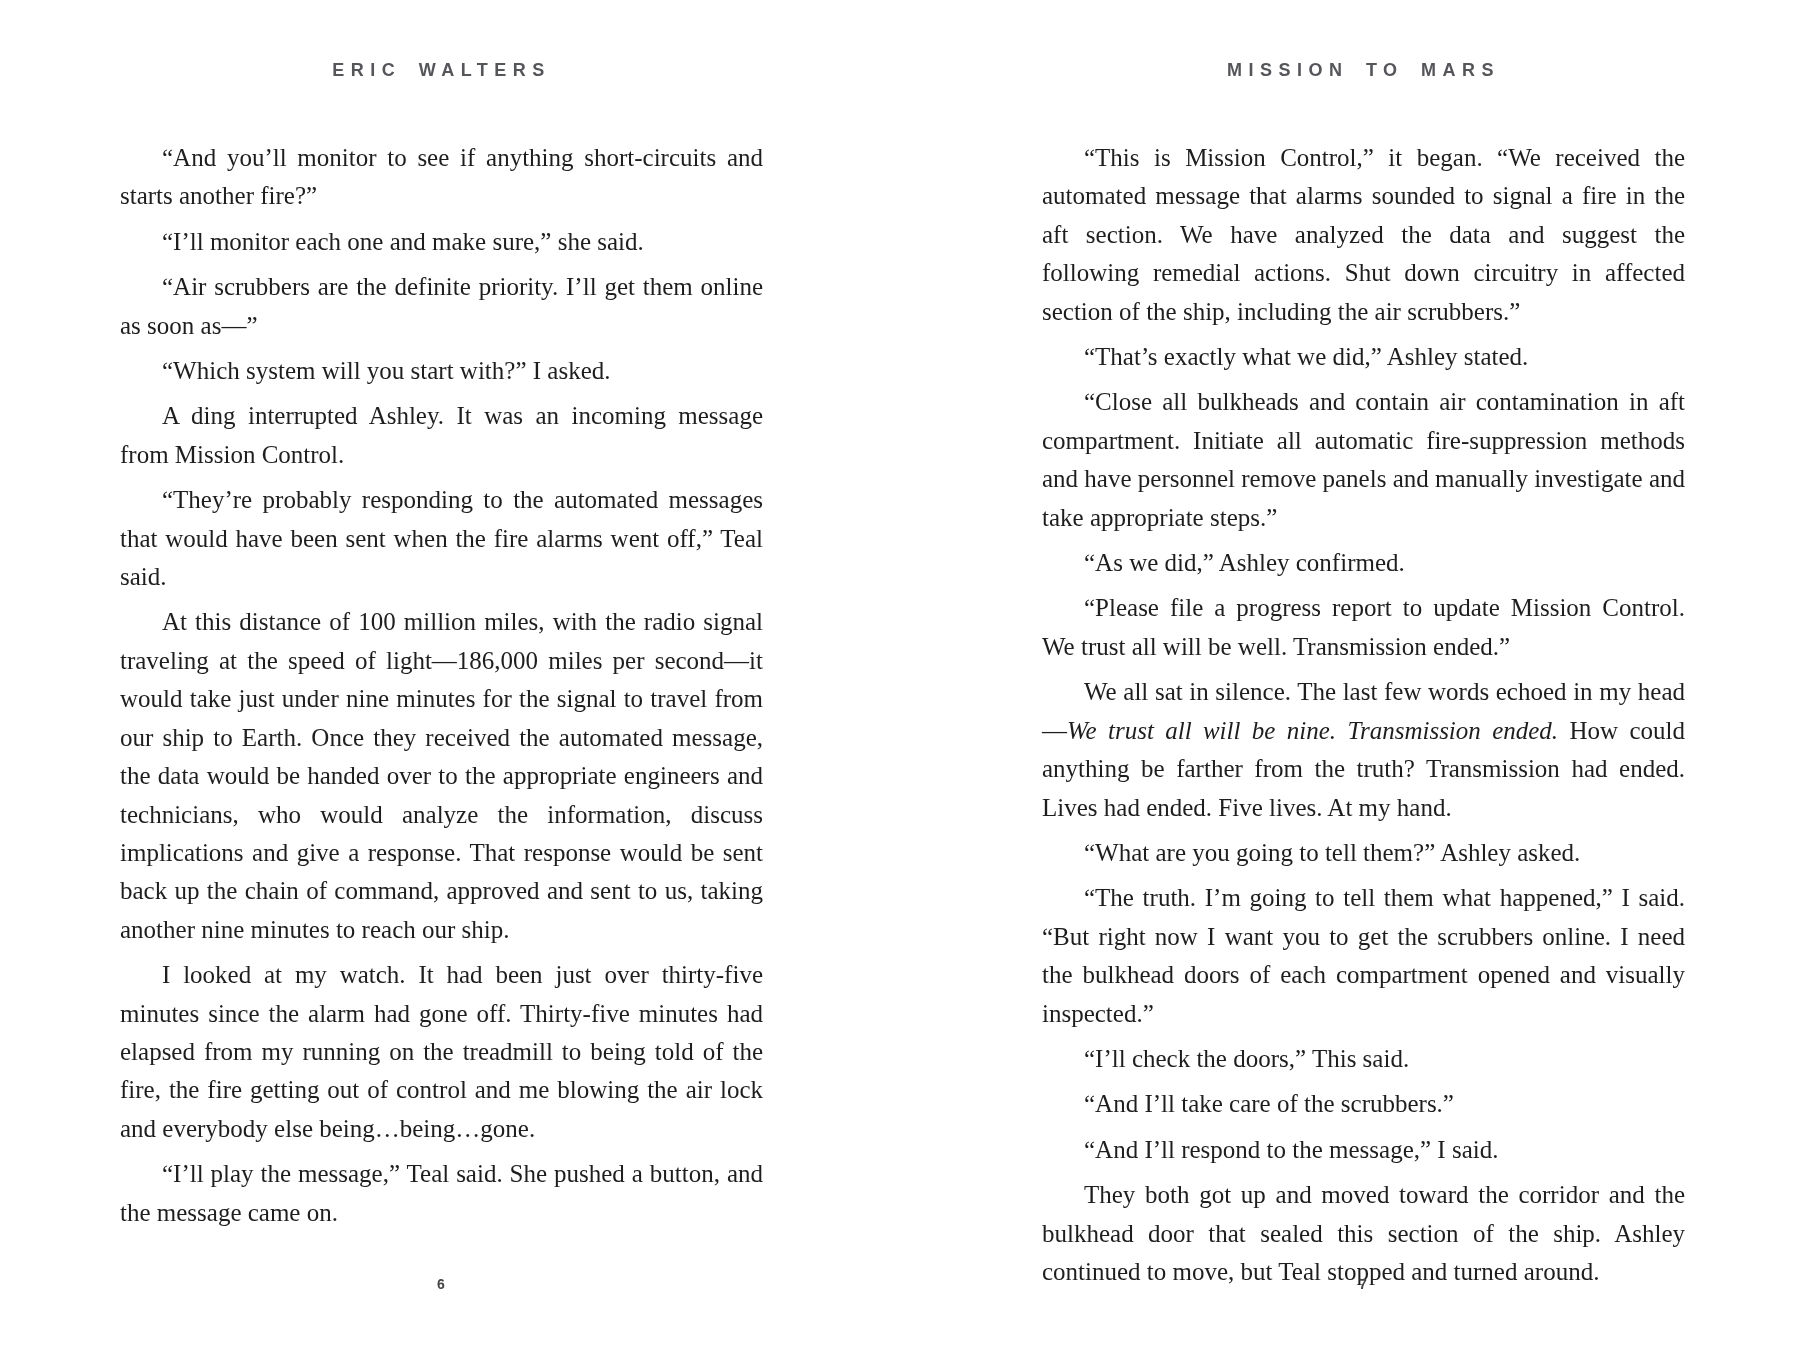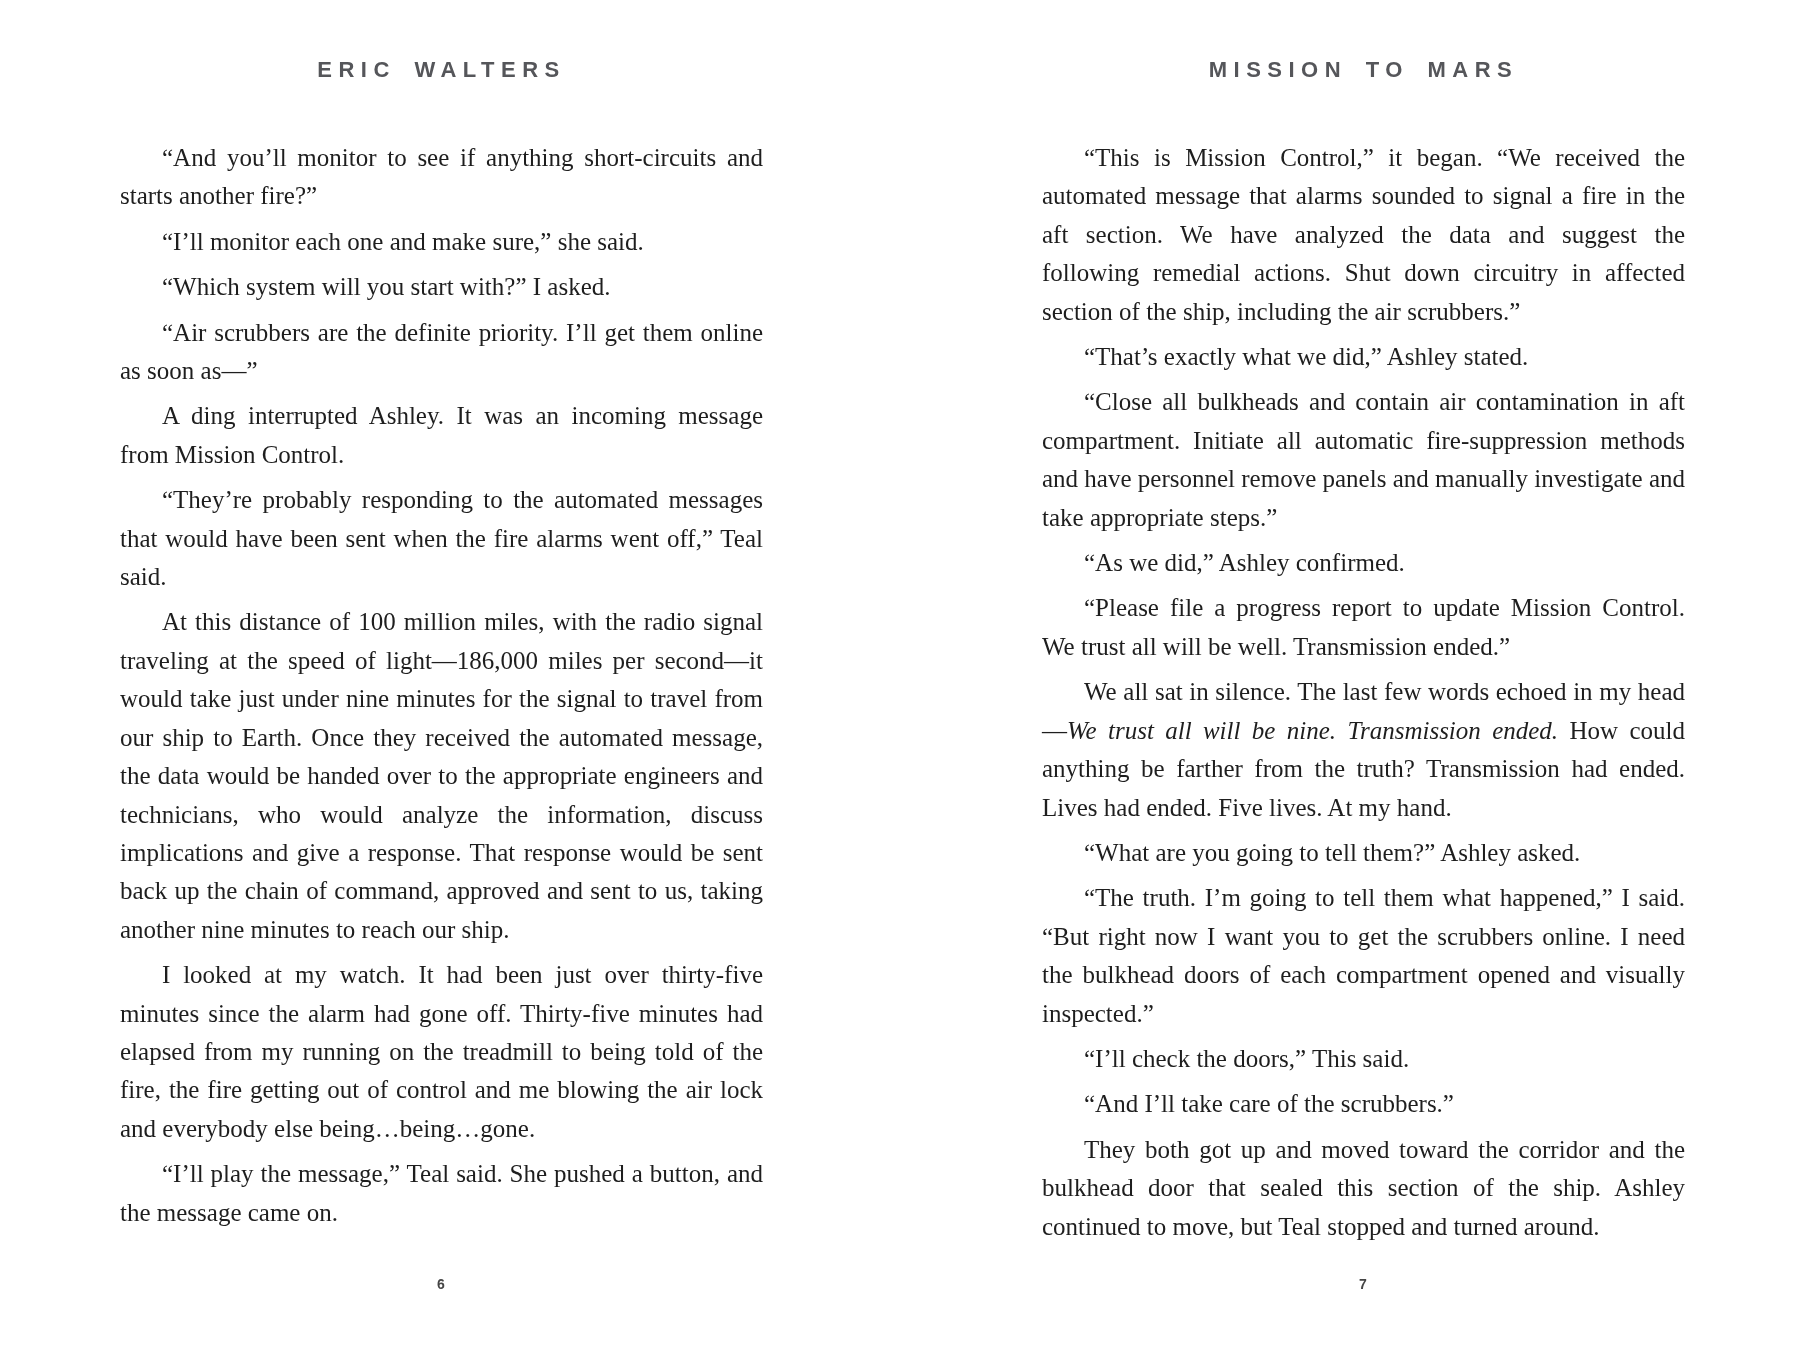--- a/index.html
+++ b/index.html
@@ -31,21 +31,21 @@
   }
   .page--left .column  { margin: 0 130px 0 113px; }
   .page--right .column { margin: 0 108px 0 135px; }
 
   .running-header {
     margin: 0;
     padding-top: 61px;
     text-align: center;
     font-family: "Liberation Sans", "DejaVu Sans", sans-serif;
     font-weight: bold;
-    font-size: 22px;
+    font-size: 18px;
     line-height: 18px;
     letter-spacing: 6.5px;
     word-spacing: 6px;
     color: var(--header-gray, #55565a);
     white-space: nowrap;
   }
 
   .page-body {
     margin-top: 60px;
     font-size: 25px;
@@ -80,22 +80,22 @@
 <body>
 
 <div class="spread">
 
   <div class="page page--left">
     <div class="column">
       <div class="running-header">ERIC WALTERS</div>
       <div class="page-body">
           <p class="para"><span>“And you’ll monitor to see if anything short-circuits and starts another fire?”</span></p>
           <p class="para"><span>“I’ll monitor each one and make sure,” she said.</span></p>
+          <p class="para"><span>“Air scrubbers are the definite priority. I’ll get them online as soon as—”</span></p>
           <p class="para"><span>“Which system will you start with?” I asked.</span></p>
-          <p class="para"><span>“Air scrubbers are the definite priority. I’ll get them online as soon as—”</span></p>
           <p class="para"><span>A ding interrupted Ashley. It was an incoming message from Mission Control.</span></p>
           <p class="para"><span>“They’re probably responding to the automated messages that would have been sent when the fire alarms went off,” Teal said.</span></p>
           <p class="para"><span>At this distance of 100 million miles, with the radio signal traveling at the speed of light—186,000 miles per second—it would take just under nine minutes for the signal to travel from our ship to Earth. Once they received the automated message, the data would be handed over to the appropriate engineers and technicians, who would analyze the information, discuss implications and give a response. That response would be sent back up the chain of command, approved and sent to us, taking another nine minutes to reach our ship.</span></p>
           <p class="para"><span>I looked at my watch. It had been just over thirty-five minutes since the alarm had gone off. Thirty-five minutes had elapsed from my running on the treadmill to being told of the fire, the fire getting out of control and me blowing the air lock and everybody else being…being…gone.</span></p>
           <p class="para"><span>“I’ll play the message,” Teal said. She pushed a button, and the message came on.</span></p>
         </div>
       <div class="page-number">6</div>
     </div>
   </div>
 
@@ -106,19 +106,20 @@
           <p class="para"><span>“This is Mission Control,” it began. “We received the automated message that alarms sounded to signal a fire in the aft section. We have analyzed the data and suggest the following remedial actions. Shut down circuitry in affected section of the ship, including the air scrubbers.”</span></p>
           <p class="para"><span>“That’s exactly what we did,” Ashley stated.</span></p>
           <p class="para"><span>“Close all bulkheads and contain air contamination in aft compartment. Initiate all automatic fire-suppression methods and have personnel remove panels and manually investigate and take appropriate steps.”</span></p>
           <p class="para"><span>“As we did,” Ashley confirmed.</span></p>
           <p class="para"><span>“Please file a progress report to update Mission Control. We trust all will be well. Transmission ended.”</span></p>
           <p class="para"><span>We all sat in silence. The last few words echoed in my head—</span><em>We trust all will be nine. Transmission ended.</em><span> How could anything be farther from the truth? Transmission had ended. Lives had ended. Five lives. At my hand.</span></p>
           <p class="para"><span>“What are you going to tell them?” Ashley asked.</span></p>
           <p class="para"><span>“The truth. I’m going to tell them what happened,” I said. “But right now I want you to get the scrubbers online. I need the bulkhead doors of each compartment opened and visually inspected.”</span></p>
           <p class="para"><span>“I’ll check the doors,” This said.</span></p>
           <p class="para"><span>“And I’ll take care of the scrubbers.”</span></p>
+          <p class="para"><span>“And I’ll respond to the message,” I said.</span></p>
           <p class="para"><span>They both got up and moved toward the corridor and the bulkhead door that sealed this section of the ship. Ashley continued to move, but Teal stopped and turned around.</span></p>
         </div>
       <div class="page-number">7</div>
     </div>
   </div>
 
 </div>
 
 </body></html>

